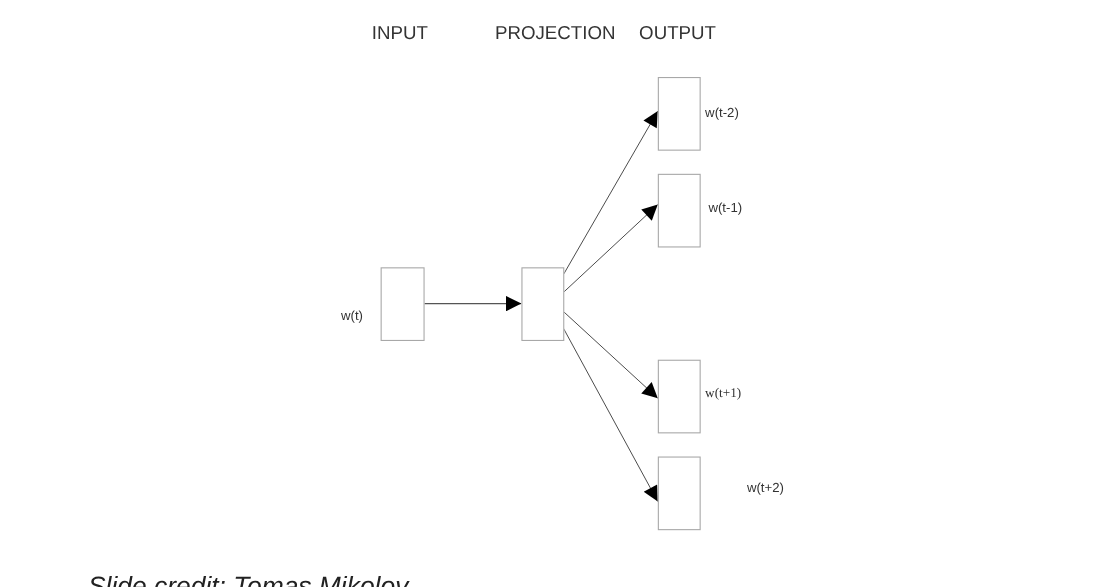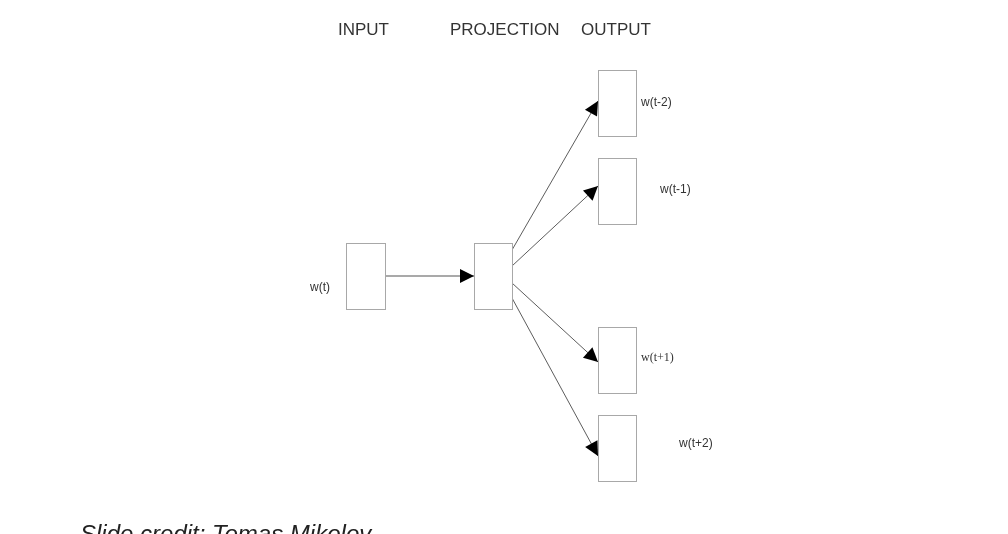--- a/index.html
+++ b/index.html
@@ -35,21 +35,21 @@
 
   <div class="box" style="left:346px; top:243px; width:40px; height:67px;"></div>
   <div class="word" style="left:310px; top:280px;">w(t)</div>
 
   <div class="box" style="left:474px; top:243px; width:39px; height:67px;"></div>
 
   <div class="box" style="left:598px; top:70px; width:39px; height:67px;"></div>
   <div class="word" style="left:641px; top:95px;">w(t-2)</div>
 
   <div class="box" style="left:598px; top:158px; width:39px; height:67px;"></div>
-  <div class="word" style="left:660px; top:182px;">w(t-1)</div>
+  <div class="word" style="left:644px; top:182px;">w(t-1)</div>
 
   <div class="box" style="left:598px; top:327px; width:39px; height:67px;"></div>
   <div class="word" style="left:641px; top:350px;font-family:Liberation Serif, serif;">w(t+1)</div>
 
   <div class="box" style="left:598px; top:415px; width:39px; height:67px;"></div>
   <div class="word" style="left:679px; top:436px;">w(t+2)</div>
 
   <div class="credit">Slide credit: Tomas Mikolov</div>
 </div>
 

